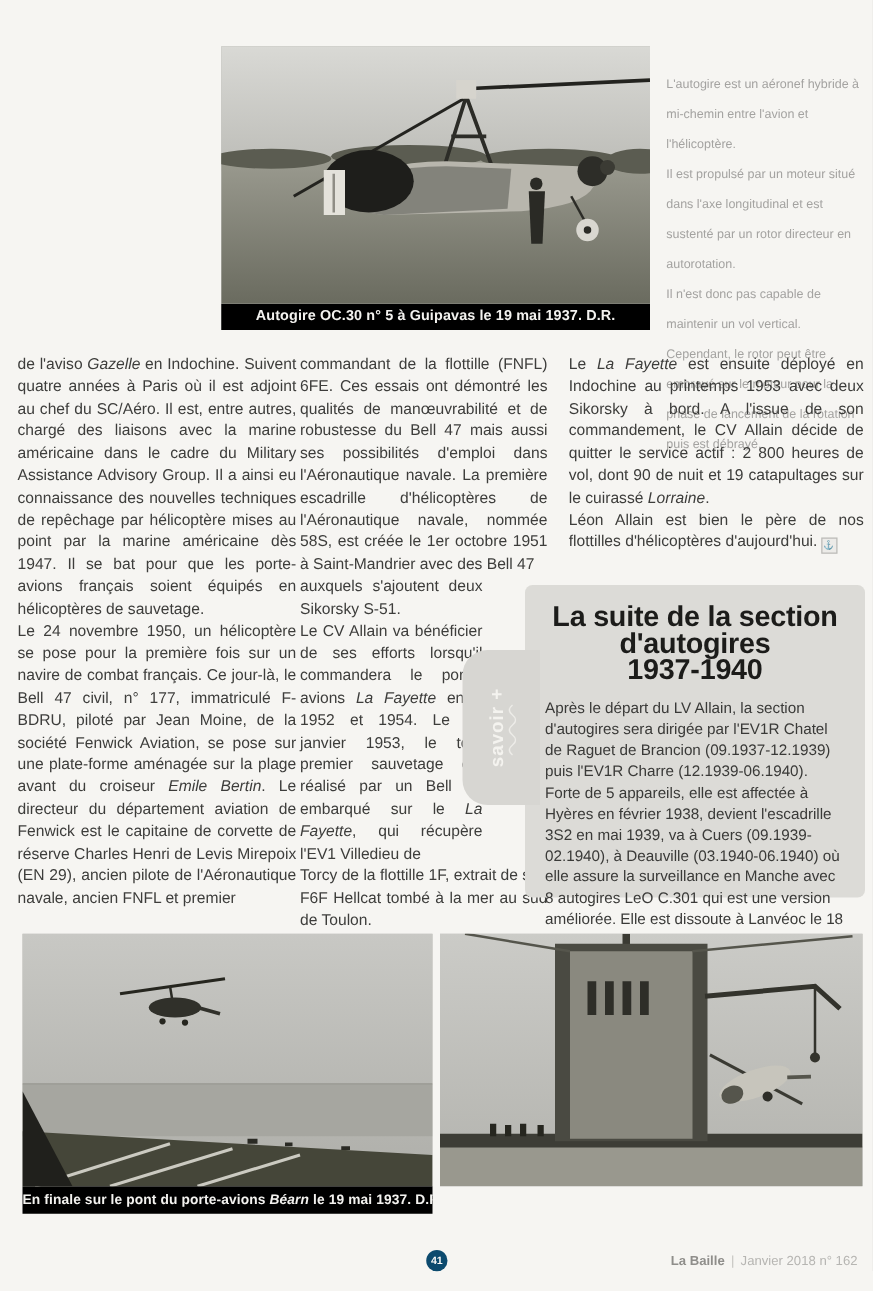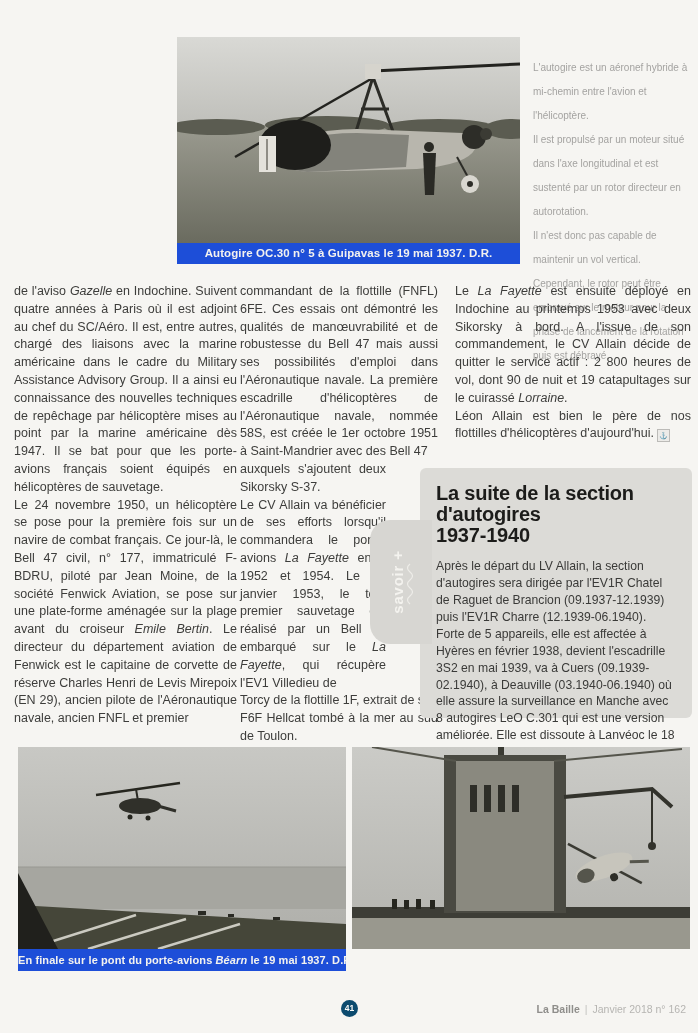--- a/index.html
+++ b/index.html
@@ -6,21 +6,21 @@
   .page{
     position:relative; width:698px; height:1033px; margin:0 auto;
     background:#f6f5f2;
     font-family:"Liberation Sans", sans-serif;
     color:#3c3c3a; overflow:hidden;
   }
   
   .top-photo{position:absolute; left:177px; top:37px; width:343px; height:227px; margin:0;}
   .top-photo svg{display:block; width:343px; height:206px; background:#b9b9b4;}
   .caption-bar{
-    background:#1d4ed8; color:#f3f2ef; font-weight:bold;
+    background:#000000; color:#f3f2ef; font-weight:bold;
     font-size:11.5px; line-height:21px; height:21px; text-align:center;
     letter-spacing:0.1px; white-space:nowrap; overflow:hidden;
   }
   
   .intro-note{position:absolute; left:533px; top:24px; width:160px;
     font-size:10px; line-height:24px; color:#a4a3a1;margin-top:32px;}
   .intro-note p{margin:0;}
   
   .col{position:absolute; top:283px; font-size:12.5px; line-height:17.8px;
     text-align:justify; color:#3d3d3b;}
@@ -34,22 +34,22 @@
     border:1px solid #bcbbb8; background:#ecebe8; margin-left:3px;
     color:#b7b6b3; font-size:7px; line-height:11px; text-align:center;
   }
   
   .savoir-box{
     position:absolute; left:420px; top:468px; width:272px; height:250px;
     background:#dcdbd7; border-radius:6px; box-sizing:border-box;
     padding:15px 16px 0 16px;
   }
   .savoir-box h2{
-    margin:0 0 9px 0; font-size:20px; line-height:21px;
-    color:#1c1c1a; letter-spacing:-0.2px;
+    margin:0 0 9px 0; font-size:23px; line-height:21px;
+    color:#1c1c1a; letter-spacing:-0.2px;text-align:center;
   }
   .savoir-box .box-body{font-size:12.2px; line-height:16.9px; color:#3a3a38; text-align:left;}
   .savoir-tab{
     position:absolute; left:-50px; top:52px; width:62px; height:124px;
     background:#d7d6d2; border-radius:20px 0 0 20px;
   }
   .tab-rotor{
     position:absolute; left:-28px; top:50px; width:118px; height:24px;
     transform:rotate(-90deg);
     display:flex; flex-direction:column; align-items:center; justify-content:center;
@@ -128,21 +128,21 @@
     <p>Il n'est donc pas capable de maintenir un vol vertical. Cependant, le rotor peut être embrayé sur le moteur pour la phase de lancement de la rotation puis est débrayé.</p>
   </aside>
 
   <div class="col col-1">
     <p>de l'aviso <i>Gazelle</i> en Indochine. Suivent quatre années à Paris où il est adjoint au chef du SC/Aéro. Il est, entre autres, chargé des liaisons avec la marine américaine dans le cadre du Military Assistance Advisory Group. Il a ainsi eu connaissance des nouvelles techniques de repêchage par hélicoptère mises au point par la marine américaine dès 1947. Il se bat pour que les porte-avions français soient équipés en hélicoptères de sauvetage.</p>
     <p>Le 24 novembre 1950, un hélicoptère se pose pour la première fois sur un navire de combat français. Ce jour-là, le Bell 47 civil, n° 177, immatriculé F-BDRU, piloté par Jean Moine, de la société Fenwick Aviation, se pose sur une plate-forme aménagée sur la plage avant du croiseur <i>Emile Bertin</i>. Le directeur du département aviation de Fenwick est le capitaine de corvette de réserve Charles Henri de Levis Mirepoix (EN 29), ancien pilote de l'Aéronautique navale, ancien FNFL et premier</p>
   </div>
 
   <div class="col col-2">
     <p>commandant de la flottille (FNFL) 6FE. Ces essais ont démontré les qualités de manœuvrabilité et de robustesse du Bell 47 mais aussi ses possibilités d'emploi dans l'Aéronautique navale. La première escadrille d'hélicoptères de l'Aéronautique navale, nommée 58S, est créée le 1er octobre 1951 à Saint-Mandrier avec des Bell 47</p>
-    <p class="narrow">auxquels s'ajoutent deux Sikorsky S-37.</p>
+    <p class="narrow">auxquels s'ajoutent deux Sikorsky S-51.</p>
     <p class="narrow">Le CV Allain va bénéficier de ses efforts lorsqu'il commandera le porte-avions <i>La Fayette</i> entre 1952 et 1954. Le 28 janvier 1953, le tout premier sauvetage est réalisé par un Bell 47 embarqué sur le <i>La Fayette</i>, qui récupère l'EV1 Villedieu de</p>
     <p>Torcy de la flottille 1F, extrait de son F6F Hellcat tombé à la mer au sud de Toulon.</p>
   </div>
 
   <div class="col col-3">
     <p>Le <i>La Fayette</i> est ensuite déployé en Indochine au printemps 1953 avec deux Sikorsky à bord. A l'issue de son commandement, le CV Allain décide de quitter le service actif : 2 800 heures de vol, dont 90 de nuit et 19 catapultages sur le cuirassé <i>Lorraine</i>.</p>
     <p><span>Léon Allain est bien le père de nos flottilles d'hélicoptères d'aujourd'hui.</span><span class="end-mark">⚓</span></p>
   </div>
 
   <section class="savoir-box">

